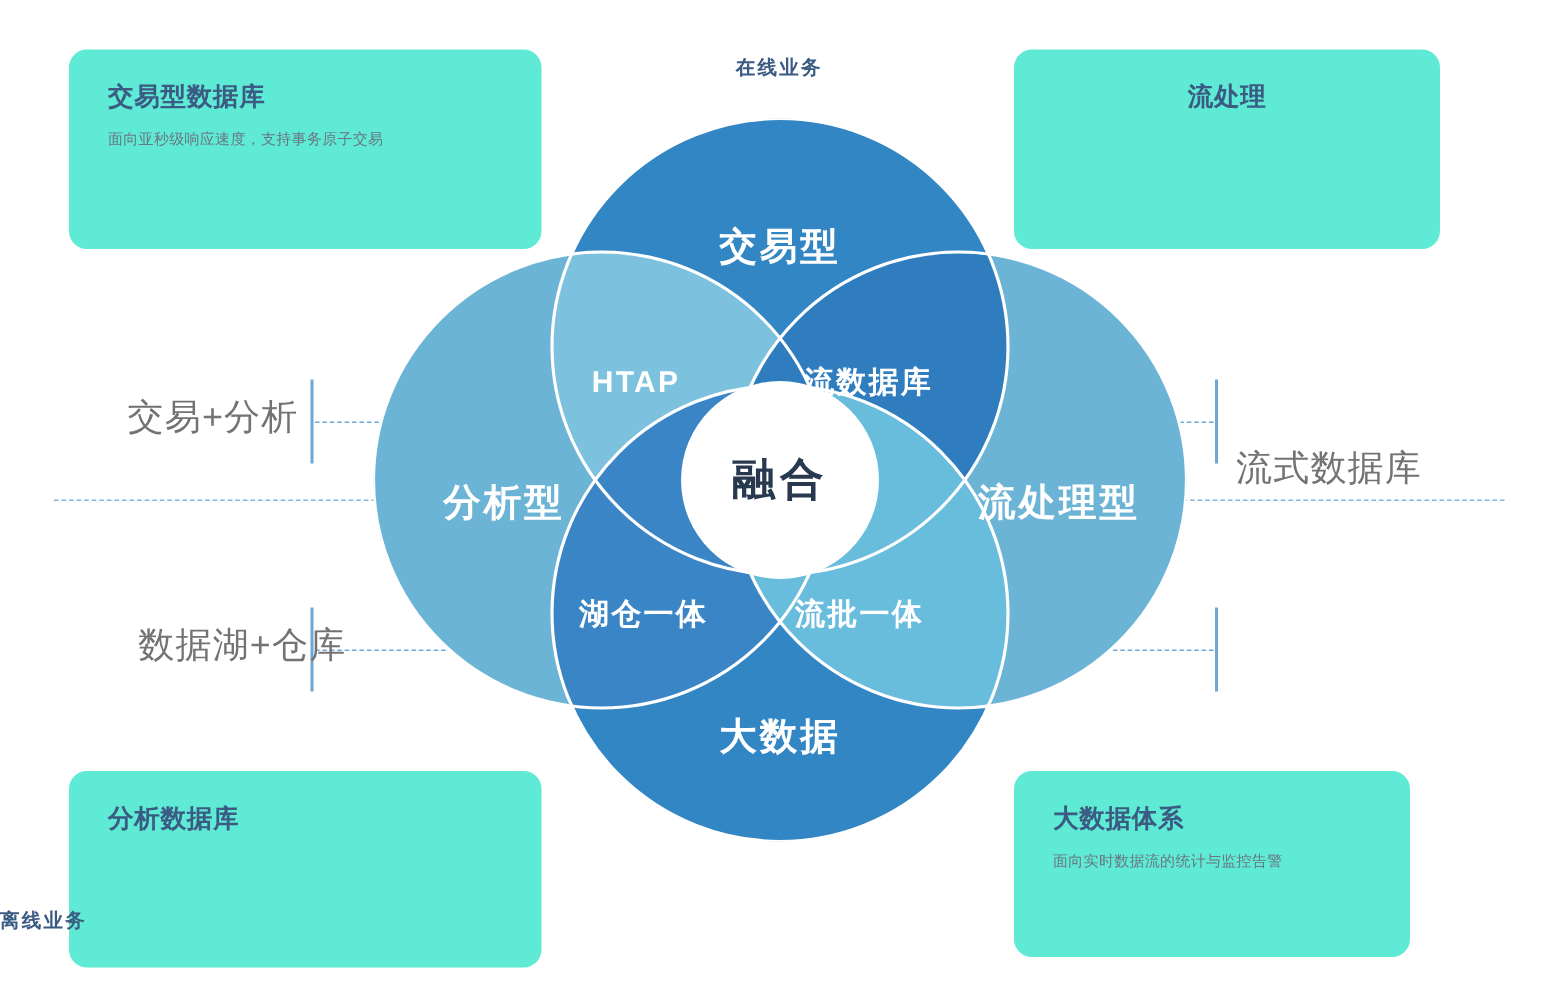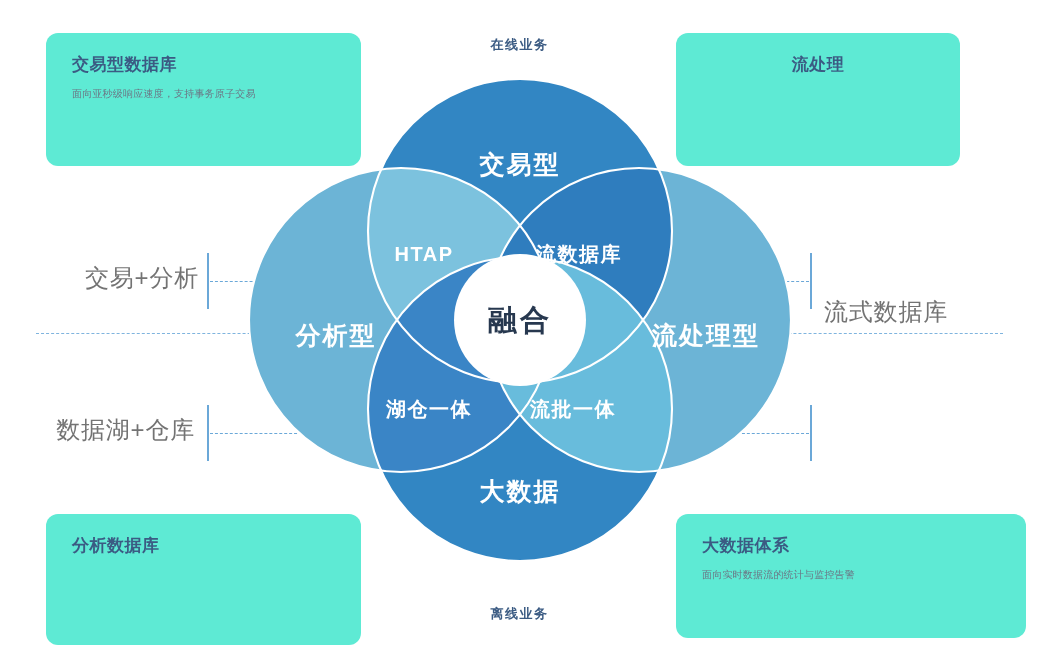--- a/index.html
+++ b/index.html
@@ -39,44 +39,44 @@
   .info-card .card-desc {
     font-size: 10px;
     color: #6b7685;
     line-height: 1.85;
     letter-spacing: .2px;
   }
 
   #card-tl { left: 46px;  top: 33px;  width: 315px; height: 133px; }
   #card-tr { left: 676px; top: 33px;  width: 284px; height: 133px; text-align: center; }
   #card-bl { left: 46px;  top: 514px; width: 315px; height: 131px; }
-  #card-br { left: 676px; top: 514px; width: 350px; height: 124px; }
+  #card-br { left: 676px; top: 514px; width: 264px; height: 124px; }
 
   
   .axis-caption {
     position: absolute;
     font-size: 13px;
     font-weight: bold;
     color: #3b5b83;
     letter-spacing: 1.5px;
     white-space: nowrap;
   }
   #caption-top    { left: 0; right: 0; top: 36px;  text-align: center; }
-  #caption-bottom { left: 0; right: 0; top: 605px; text-align: center; }
+  #caption-bottom { left: 0; right: 0; top: 605px; text-align: left; }
 
   
   .side-label {
     position: absolute;
     font-size: 24px;
     color: #737373;
     letter-spacing: .8px;
     white-space: nowrap;
   }
   #side-tl { right: 840px; top: 262px; }
-  #side-bl { right: 844px; top: 414px; }
+  #side-bl { right: 808px; top: 414px; }
   #side-tr { left: 824px;  top: 249px; margin-top: 47px; }
   #side-br { left: 824px;  top: 414px; }
 
   
   .tick-bar {
     position: absolute;
     width: 1.5px;
     background: #6ba8d8;
   }
   #tick-tl { left: 207px; top: 253px; height: 56px; }

